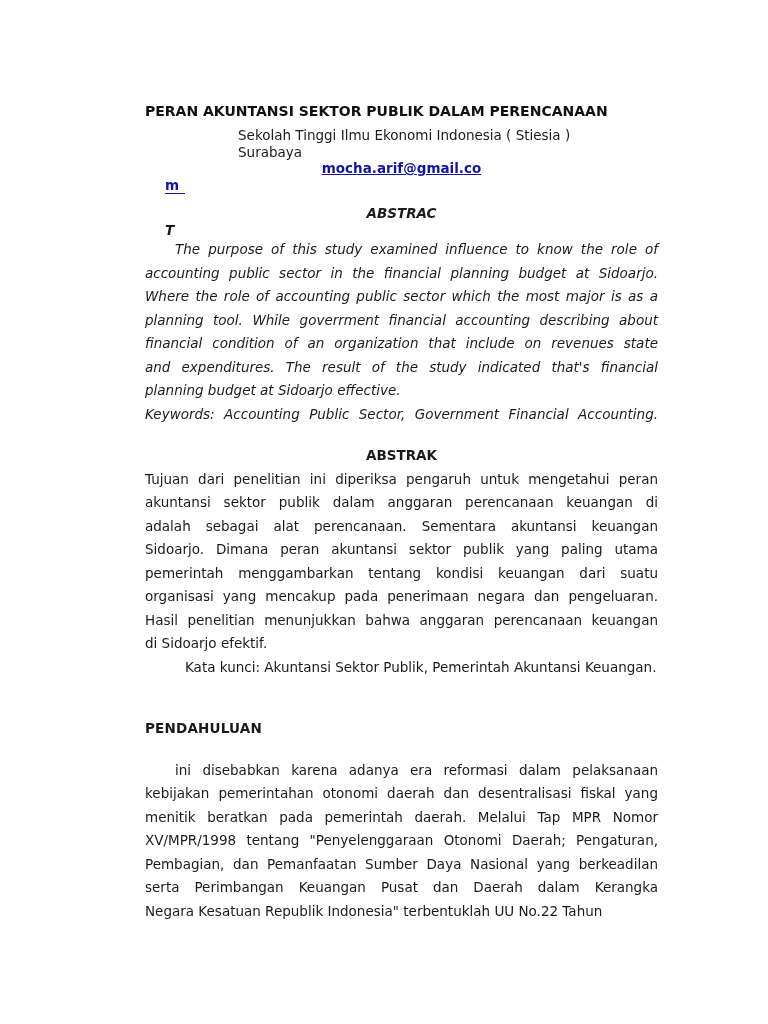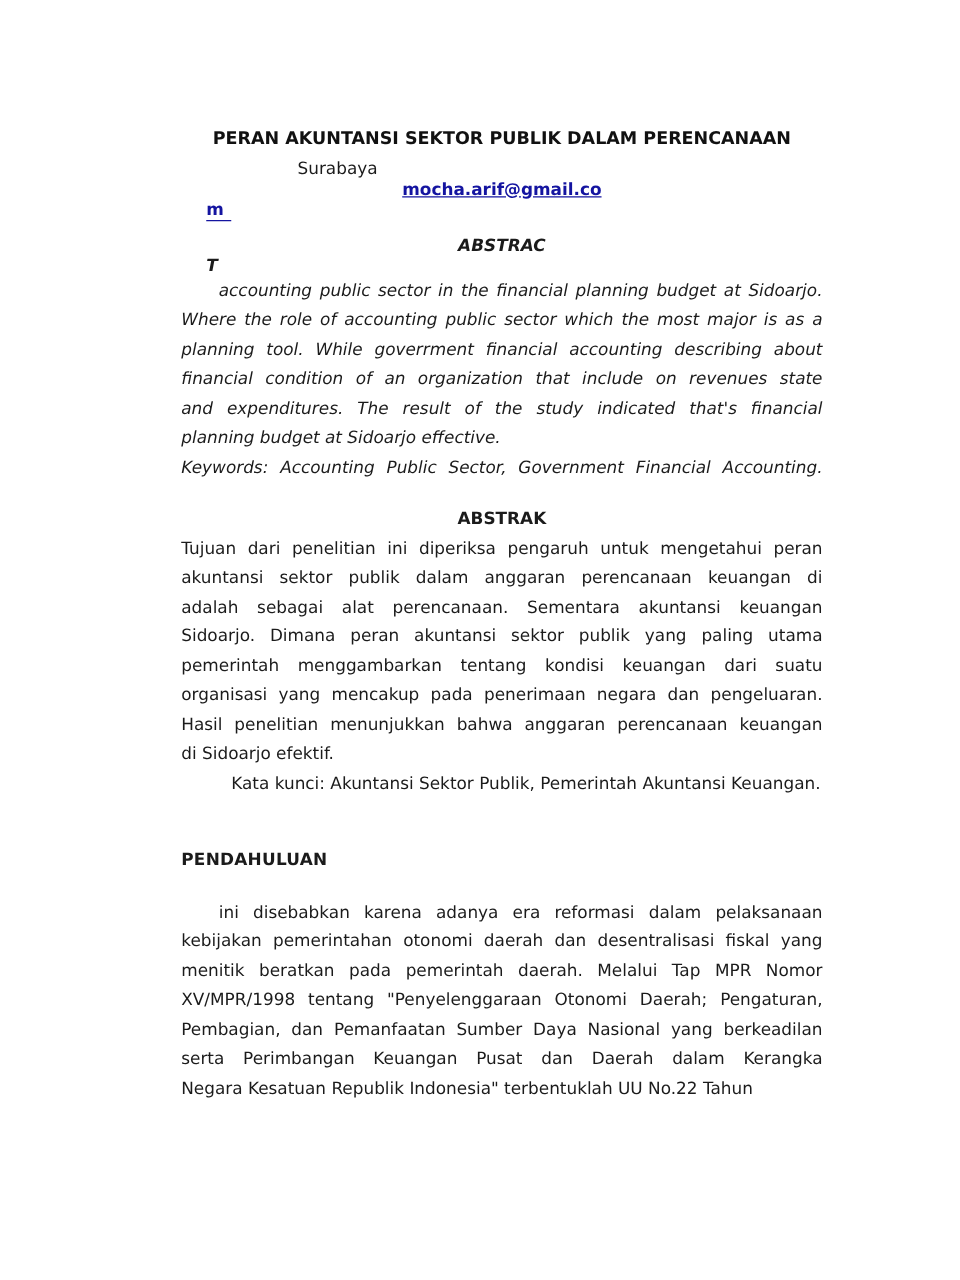--- a/index.html
+++ b/index.html
@@ -21,21 +21,20 @@
     left: 145px;
     top: 0;
     width: 513px;
     font-size: 13.5px;
   }
   
   .title-block {
     padding-top: 96px;
   }
   .title-line {
-    text-align: center;
     white-space: nowrap;
     font-weight: bold;
     font-size: 14px;
     line-height: 31px;
     color: #111111;
     overflow: visible;
   }
   .author-line {
     margin-top: 3px;
     text-align: center;
@@ -132,33 +131,35 @@
 </style>
 </head>
 <body>
 
 <div class="doc">
 
   <div class="title-block">
     <div class="title-line">PERAN AKUNTANSI SEKTOR PUBLIK DALAM PERENCANAAN</div>
   </div>
 
+  <div class="affil-line">Sekolah Tinggi Ilmu Ekonomi Indonesia ( Stiesia )</div>
   <div class="affil-line">Surabaya</div>
 
   <div class="email-line-1">
     <span class="email-link" style="color:#1414a0;">mocha.arif@gmail.co</span>
   </div>
   <div class="email-line-2">
     <span class="email-link-wrap" style="color:#1414a0;">m</span>
   </div>
 
   <div class="abstrac-line-1">ABSTRAC</div>
   <div class="abstrac-line-2">T</div>
 
   <div class="para italic indent-first">
+      <div class="jline">The purpose of this study examined influence to know the role of</div>
       <div class="jline">accounting public sector in the financial planning budget at Sidoarjo.</div>
       <div class="jline">Where the role of accounting public sector which the most major is as a</div>
       <div class="jline">planning tool. While goverrment financial accounting describing about</div>
       <div class="jline">financial condition of an organization that include on revenues state</div>
       <div class="jline">and expenditures. The result of the study indicated that's financial</div>
       <div class="jline last">planning budget at Sidoarjo effective.</div>
     </div>
   <div class="stretch-line italic">Keywords: Accounting Public Sector, Government Financial Accounting.</div>
 
   <div class="abstrak-heading">ABSTRAK</div>

